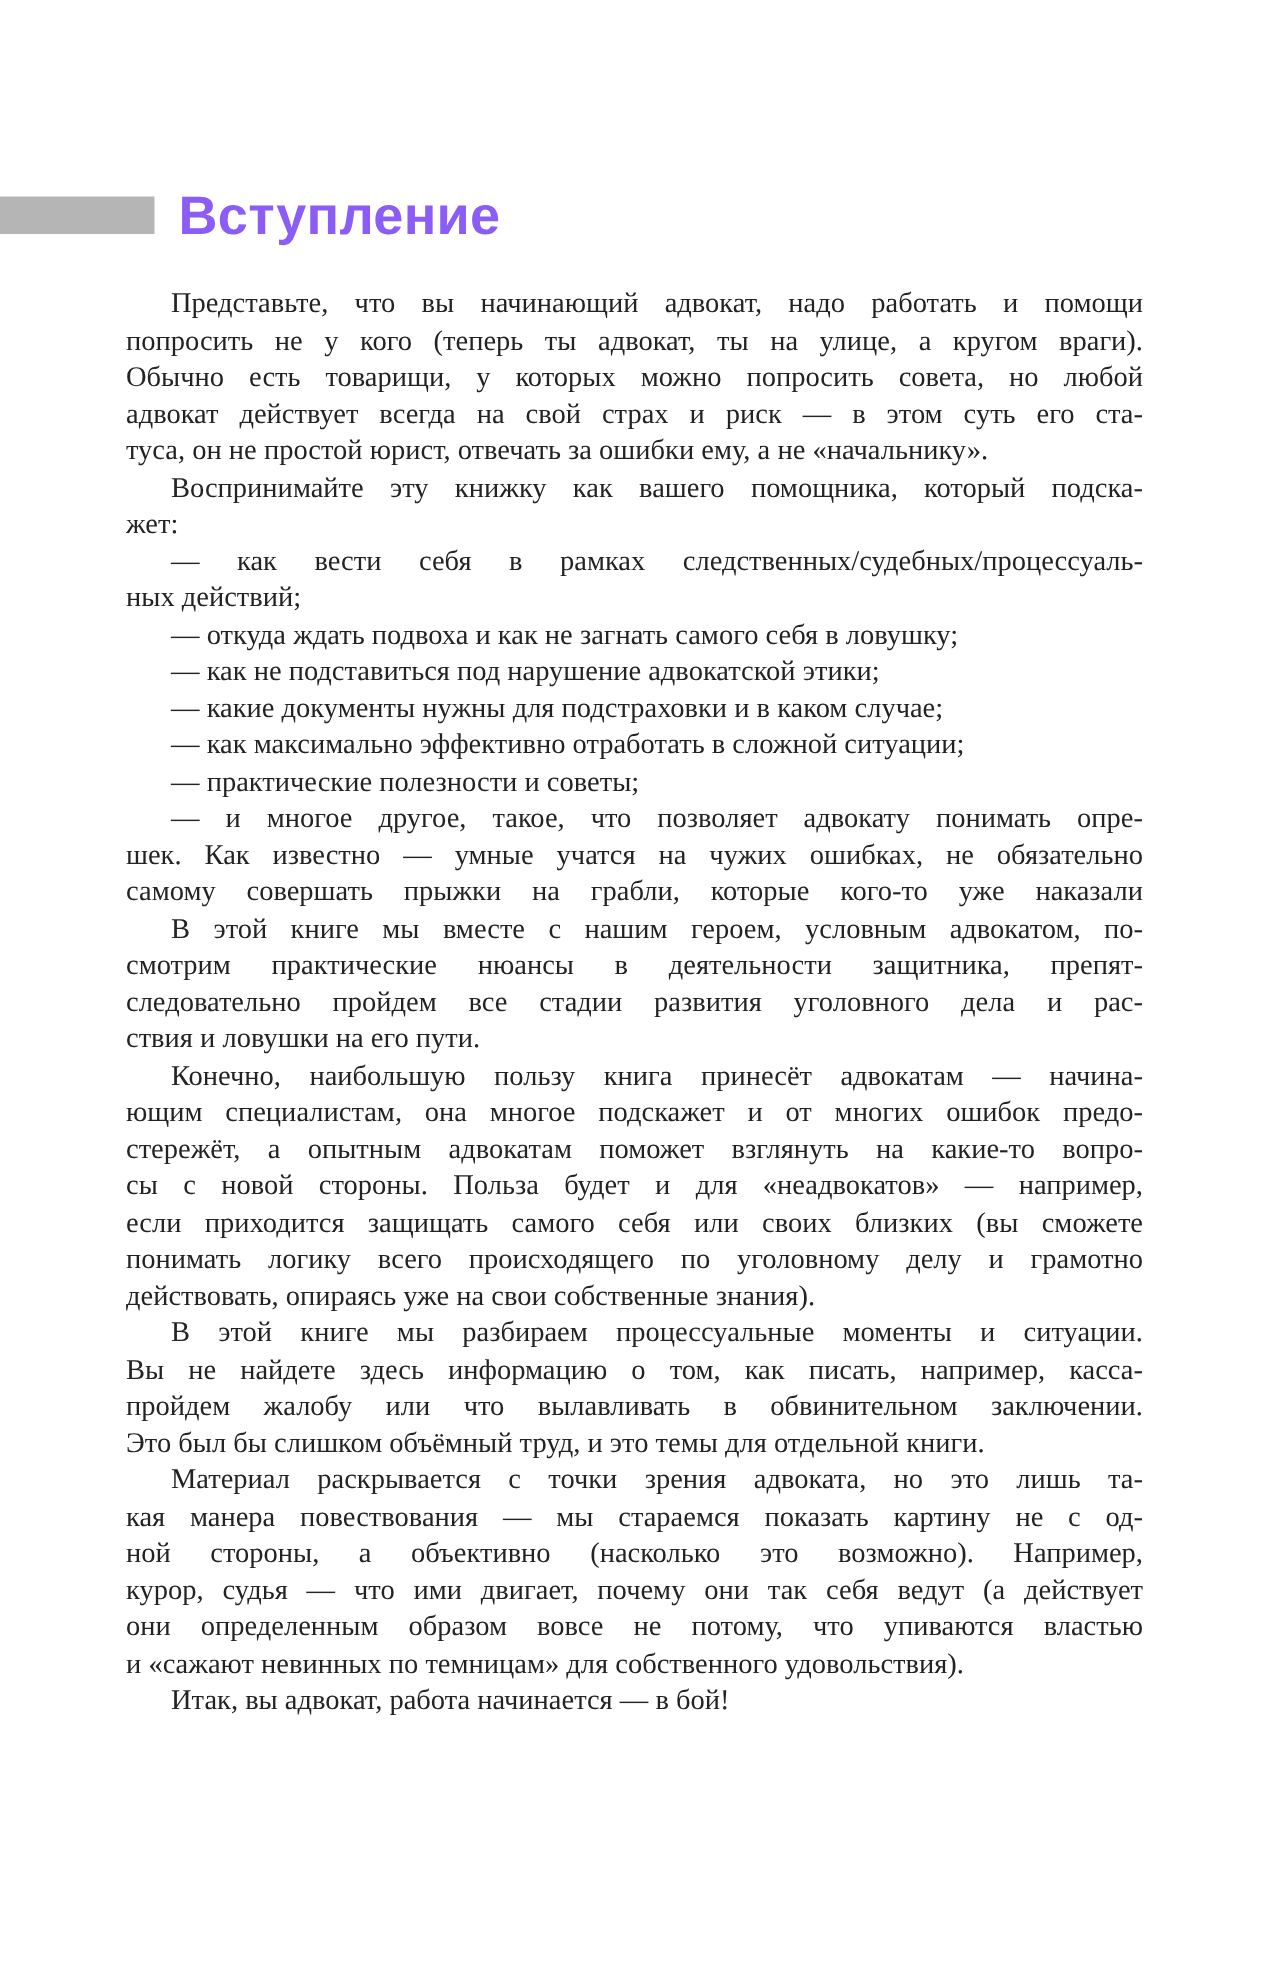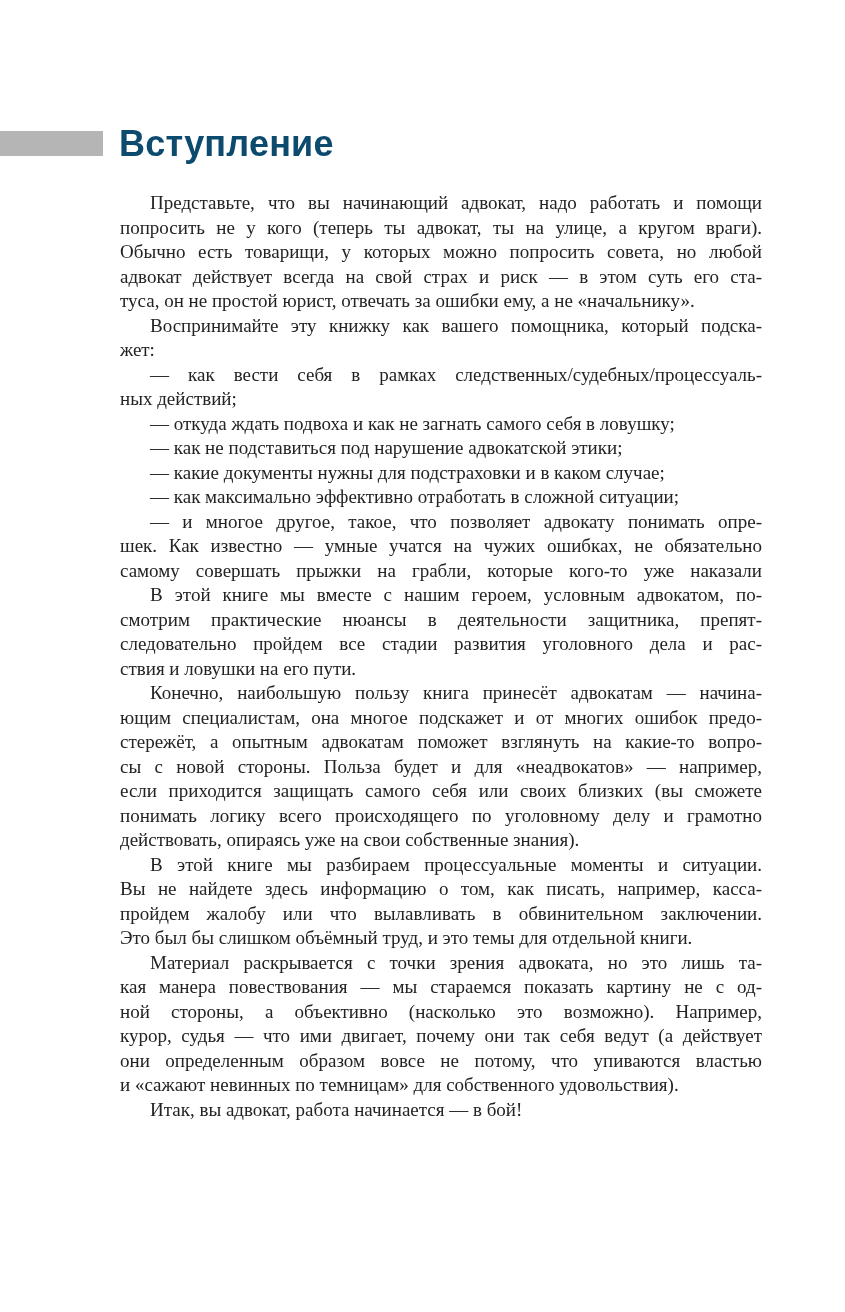--- a/index.html
+++ b/index.html
@@ -42,35 +42,34 @@
     font-size: 19px;
     color: #232323;
   }
   .para { margin: 0; }
   .line {
     height: 24.5px;
     line-height: 24.5px;
     text-align: justify;
     text-align-last: justify;
     overflow: hidden;
-    margin-left: 36px;
   }
   .line.last {
     text-align-last: left;
   }
   .line.first {
     text-indent: 30px;
   }
 </style>
 </head>
 <body>
 
 <div class="marker-bar" style="background: rgb(181, 181, 181);"></div>
 
-<h1 class="chapter-title" style="color: #0c4a6e;">Вступление</h1>
+<h1 class="chapter-title" style="color: #8b5cf6;">Вступление</h1>
 
 <main class="body-text" style="color: rgb(35, 35, 35);">
     <div class="para">
       <div class="line first">Представьте, что вы начинающий адвокат, надо работать и помощи</div>
       <div class="line">попросить не у кого (теперь ты адвокат, ты на улице, а кругом враги).</div>
       <div class="line">Обычно есть товарищи, у которых можно попросить совета, но любой</div>
       <div class="line">адвокат действует всегда на свой страх и риск — в этом суть его ста-</div>
       <div class="line last">туса, он не простой юрист, отвечать за ошибки ему, а не «начальнику».</div>
     </div>
     <div class="para">
@@ -85,20 +84,23 @@
       <div class="line first last">— откуда ждать подвоха и как не загнать самого себя в ловушку;</div>
     </div>
     <div class="para">
       <div class="line first last">— как не подставиться под нарушение адвокатской этики;</div>
     </div>
     <div class="para">
       <div class="line first last">— какие документы нужны для подстраховки и в каком случае;</div>
     </div>
     <div class="para">
       <div class="line first last">— как максимально эффективно отработать в сложной ситуации;</div>
+    </div>
+    <div class="para">
+      <div class="line first last">— практические полезности и советы;</div>
     </div>
     <div class="para">
       <div class="line first">— и многое другое, такое, что позволяет адвокату понимать опре-</div>
       <div class="line">шек. Как известно — умные учатся на чужих ошибках, не обязательно</div>
       <div class="line">самому совершать прыжки на грабли, которые кого-то уже наказали</div>
     </div>
     <div class="para">
       <div class="line first">В этой книге мы вместе с нашим героем, условным адвокатом, по-</div>
       <div class="line">смотрим практические нюансы в деятельности защитника, препят-</div>
       <div class="line">следовательно пройдем все стадии развития уголовного дела и рас-</div>

